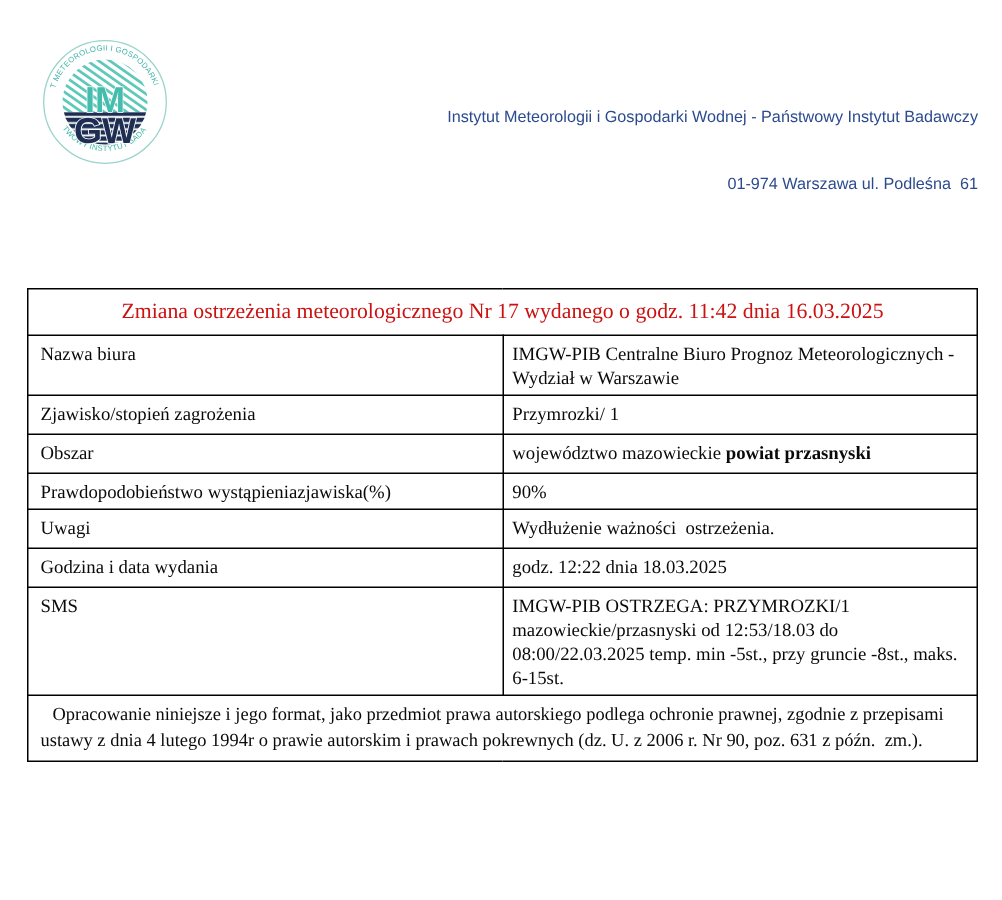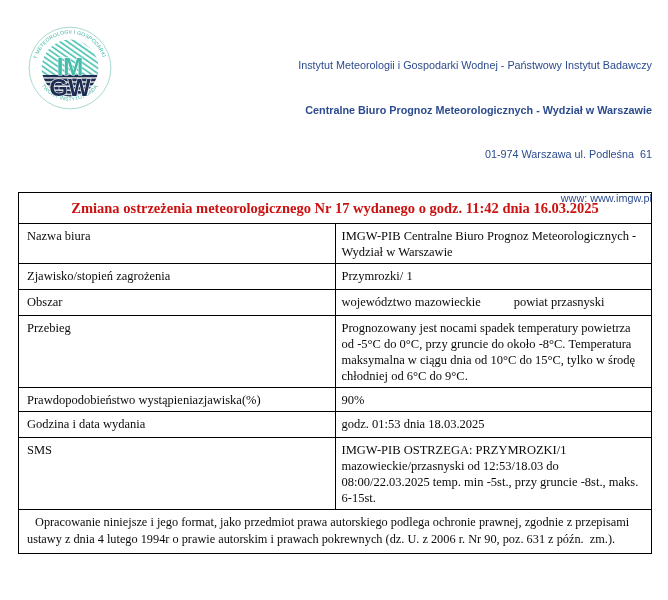--- a/index.html
+++ b/index.html
@@ -5,45 +5,45 @@
   html,body{margin:0;padding:0;}
   body{
     width:668px;height:600px;background:#ffffff;overflow:hidden;position:relative;
     font-family:"Liberation Serif", serif;color:#0a0a0a;
   }
   .page{position:relative;width:668px;height:600px;background:#ffffff;}
 
   
   .logo{position:absolute;left:27px;top:25px;width:86px;height:86px;}
   .header-block{
-    position:absolute;top:29px;right:16px;text-align:right;
+    position:absolute;top:42px;right:16px;text-align:right;
     font-family:"Liberation Sans", sans-serif;font-size:10.8px;line-height:14.7px;
     color:#2c4b8f;white-space:pre-wrap;
   }
   .header-block .bold{font-weight:bold;}
 
   
   table.doc{
     position:absolute;left:18px;top:192px;width:634px;
     border-collapse:collapse;table-layout:fixed;
     font-family:"Liberation Serif", serif;font-size:12.5px;color:#0a0a0a;
   }
   table.doc td{border:1px solid #000;vertical-align:top;}
   td.title-cell{
-    text-align:center;font-weight:bold;font-size:14.5px;color:#cc1111;
+    text-align:center;font-weight:normal;font-size:14.5px;color:#cc1111;
     padding:7px 4px 6px 4px;height:17px;
   }
   td.lbl{
     width:158px;font-weight:normal;padding:4px 2px 3px 8px;line-height:16px;
   }
   td.val{
     padding:4px 8px 3px 6px;line-height:16px;white-space:pre-wrap;
   }
   tr.single td{height:18px;}
-  .b{font-weight:normal;margin-left:30px;}
+  .b{font-weight:bold;}
   td.footer-cell{
     padding:4px 8px 6px 8px;font-size:12.3px;line-height:16.5px;
   }
   .foot-p{margin:0;text-indent:8px;white-space:pre-wrap;}
 </style>
 </head>
 <body>
 
 <div class="page">
 
@@ -74,53 +74,51 @@
     <g clip-path="url(#innerClip)">
       <rect x="16" y="16" width="68" height="42" fill="url(#diagP)"></rect>
       <rect x="16" y="58" width="68" height="28" fill="url(#horizP)"></rect>
     </g>
     <text x="50" y="58" text-anchor="middle" font-family="Liberation Sans, sans-serif" font-weight="bold" font-size="28" fill="#45bdad" stroke="#ffffff" stroke-width="1" paint-order="stroke">IM</text>
     <text x="50" y="82" text-anchor="middle" font-family="Liberation Sans, sans-serif" font-weight="bold" font-size="28" fill="#1d2e52" stroke="#ffffff" stroke-width="1.3" paint-order="stroke">GW</text>
   </svg>
 
   <div class="header-block">
     <div>Instytut Meteorologii i Gospodarki Wodnej - Państwowy Instytut Badawczy</div>
-    <div class="bold">Centralne Biuro Prognoz Meteorologicznych - Wydział w Warszawie</div>
     <div>01-974 Warszawa ul. Podleśna  61</div>
-    <div>www: www.imgw.pl</div>
   </div>
 
   <table class="doc">
     <tbody>
       <tr>
         <td class="title-cell" colspan="2">Zmiana ostrzeżenia meteorologicznego Nr 17 wydanego o godz. 11:42 dnia 16.03.2025</td>
       </tr>
       <tr class="single">
         <td class="lbl">Nazwa biura</td>
         <td class="val">IMGW-PIB Centralne Biuro Prognoz Meteorologicznych - Wydział w Warszawie</td>
       </tr>
       <tr class="single">
         <td class="lbl">Zjawisko/stopień zagrożenia</td>
         <td class="val">Przymrozki/ 1</td>
       </tr>
       <tr class="single">
         <td class="lbl">Obszar</td>
         <td class="val"><span>województwo mazowieckie </span><span class="b">powiat przasnyski</span></td>
       </tr>
       <tr>
-        <td class="lbl">Przebieg</td>
-        <td class="val">Prognozowany jest nocami spadek temperatury powietrza od -5°C do 0°C, przy gruncie do około -8°C. Temperatura maksymalna w ciągu dnia od 10°C do 15°C, tylko w środę  chłodniej od 6°C do 9°C.</td>
-      </tr>
-      <tr>
         <td class="lbl">Prawdopodobieństwo wystąpieniazjawiska(%)</td>
         <td class="val">90%</td>
       </tr>
       <tr class="single">
+        <td class="lbl">Uwagi</td>
+        <td class="val">Wydłużenie ważności  ostrzeżenia.</td>
+      </tr>
+      <tr class="single">
         <td class="lbl">Godzina i data wydania</td>
-        <td class="val">godz. 01:53 dnia 18.03.2025</td>
+        <td class="val">godz. 12:22 dnia 18.03.2025</td>
       </tr>
       <tr>
         <td class="lbl">SMS</td>
         <td class="val">IMGW-PIB OSTRZEGA: PRZYMROZKI/1 mazowieckie/przasnyski od 12:53/18.03 do 08:00/22.03.2025 temp. min -5st., przy gruncie -8st., maks. 6-15st.</td>
       </tr>
       <tr>
         <td class="footer-cell" colspan="2">
           <p class="foot-p">Opracowanie niniejsze i jego format, jako przedmiot prawa autorskiego podlega ochronie prawnej, zgodnie z przepisami ustawy z dnia 4 lutego 1994r o prawie autorskim i prawach pokrewnych (dz. U. z 2006 r. Nr 90, poz. 631 z późn.  zm.).</p>
 
         </td>

